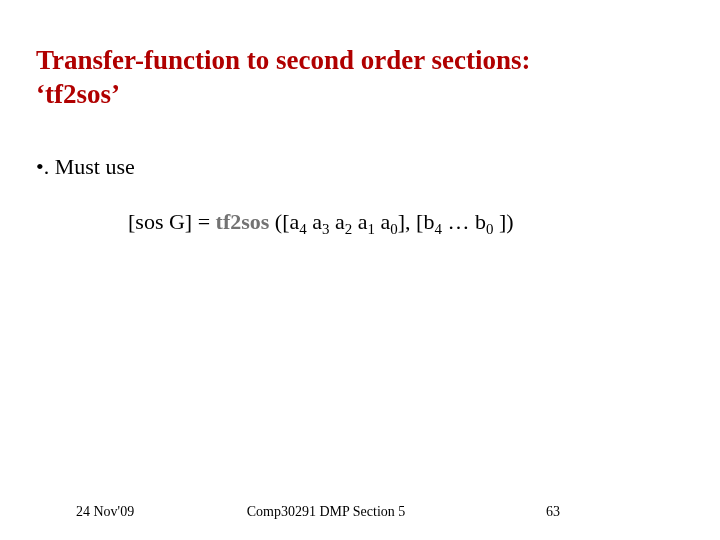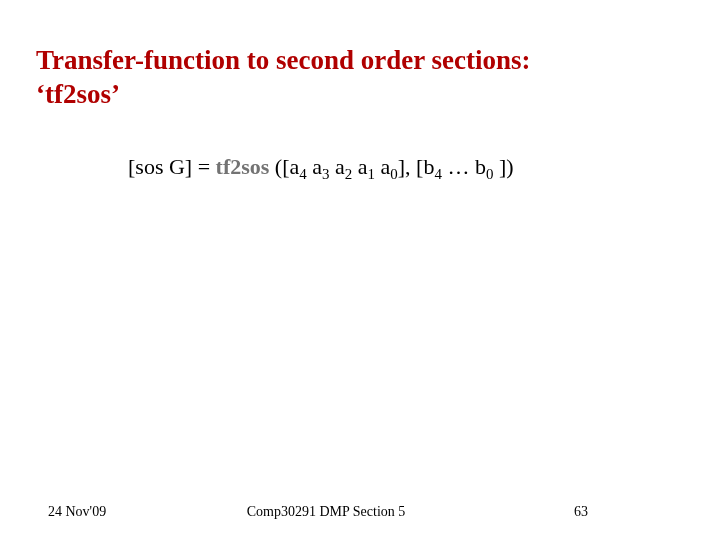--- a/index.html
+++ b/index.html
@@ -4,31 +4,32 @@
 <style>
   * { margin: 0; padding: 0; box-sizing: border-box; }
   html, body { width: 720px; height: 540px; background: #fff; font-family: "Times New Roman", Times, serif; color: #000; }
   .slide { width: 636px; height: 540px; position: relative; padding: 44px 36px 0 36px; }
   .title { color: #b00000; font-weight: bold; font-size: 27px; line-height: 1.25; margin-bottom: 38px; }
   .body { font-size: 22px; line-height: 1.5; }
   .row { margin-bottom: 22px; }
   .indent { margin-left: 92px; }
   .fn { color: #737373; font-weight: bold; }
   sub { font-size: 0.68em; vertical-align: sub; line-height: 0; }
-  .footer { position: absolute; bottom: 20px; left: 0; right: 0; padding: 0 48px; font-size: 14px; display: flex; justify-content: space-between; align-items: flex-end; color: #000; }
+  .footer { position: absolute; bottom: 20px; left: 0; right: 0; padding: 0 76px; font-size: 14px; display: flex; justify-content: space-between; align-items: flex-end; color: #000; }
   .footer .center { position: absolute; left: 16px; right: 0; text-align: center; }
   .footer .left, .footer .right { position: relative; z-index: 1; }
 </style>
 </head>
 <body>
 
 <div class="slide">
   <div class="title">Transfer-function to second order sections: ‘tf2sos’</div>
 
   <div class="body">
+    <div class="row">•. Must  use</div>
 
     <div class="row indent">
       <span>[sos G]  =  </span><span class="fn">tf2sos</span><span> ([a</span><sub>4</sub><span>  a</span><sub>3</sub><span>  a</span><sub>2</sub><span>  a</span><sub>1</sub><span> a</span><sub>0</sub><span>], [b</span><sub>4</sub><span> … b</span><sub>0</sub><span> ])</span>
     </div>
 
   </div>
 
   <div class="footer">
     <span class="left">24 Nov'09</span>
     <span class="center">Comp30291 DMP Section 5</span>

